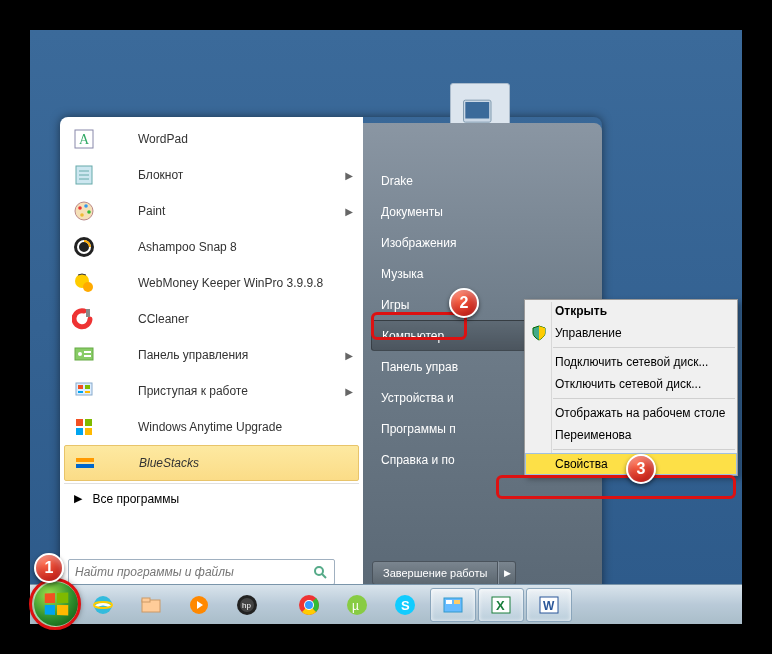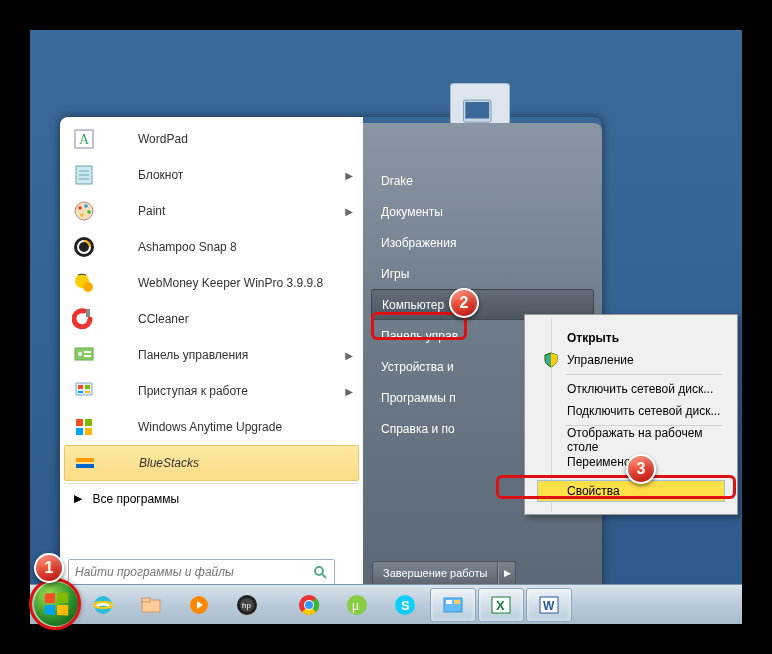--- a/index.html
+++ b/index.html
@@ -20,21 +20,21 @@
 .all-progs .arr { margin-right:10px; font-size:11px; }
 .search-box { position:absolute; left:8px; bottom:8px; width:267px; height:26px; background:#fff; border:1px solid #a0b0c0; border-radius:2px; display:flex; align-items:center; padding:0 6px; }
 .search-box input { flex:1; border:none; outline:none; font-style:italic; color:#888; font-size:12px; background:transparent; }
 .search-box .sico { width:16px; height:16px; }
 .right-list { position:absolute; left:8px; top:42px; width:223px; }
 .r-item { height:31px; display:flex; align-items:center; padding:0 10px; color:#fff; font-size:12px; cursor:pointer; border-radius:3px; }
 .r-item.sel { background: linear-gradient(rgba(0,0,0,.15),rgba(0,0,0,.3)); border:1px solid rgba(0,0,0,.3); }
 .shutdown { position:absolute; left:312px; bottom:8px; height:24px; display:flex; align-items:flex-start; }
 .shutdown-btn { background:linear-gradient(#7a858f,#5c6770); color:#fff; border:1px solid #4a535c; height:24px; padding:0 10px; font-size:11px; border-radius:3px 0 0 3px; display:flex; align-items:center; }
 .shutdown-arr { background:linear-gradient(#7a858f,#5c6770); border:1px solid #4a535c; border-left:1px solid #8a95a0; height:24px; width:18px; border-radius:0 3px 3px 0; color:#fff; display:flex; align-items:center; justify-content:center; font-size:9px; }
-.ctx-menu { position:absolute; left:494px; top:284px; width:214px; background:#f0f0f0; border:1px solid #9a9a9a; box-shadow:3px 3px 6px rgba(0,0,0,.35); padding:12px; font-size:12px; }
+.ctx-menu { position:absolute; left:494px; top:269px; width:214px; background:#f0f0f0; border:1px solid #9a9a9a; box-shadow:3px 3px 6px rgba(0,0,0,.35); padding:0; font-size:12px; }
 .ctx-item { height:22px; display:flex; align-items:center; padding-left:30px; position:relative; cursor:pointer; }
 .ctx-item.bold { font-weight:bold; }
 .ctx-item.hov { background:#fde047; border:1px solid #a0c0e0; padding-left:29px; }
 .ctx-item .cico { position:absolute; left:6px; width:16px; height:16px; }
 .ctx-sep { height:1px; background:#d0d0d0; margin:3px 2px 3px 28px; }
 .ctx-gutter { position:absolute; left:26px; top:2px; bottom:2px; width:1px; background:#d8d8d8; }
 .taskbar { position:absolute; left:0; bottom:0; width:712px; height:40px; background:linear-gradient(#d9e4ec,#b9cad8 50%,#a9bdc9); border-top:1px solid #7a95aa; display:flex; align-items:center; padding-left:50px; gap:2px; }
 .tb-btn { width:46px; height:34px; border-radius:3px; display:flex; align-items:center; justify-content:center; cursor:pointer; }
 .tb-btn.active { background:linear-gradient(rgba(255,255,255,.6),rgba(200,220,235,.5)); border:1px solid #8aa5bb; box-shadow:inset 0 0 4px rgba(255,255,255,.8); }
 .start-orb { position:absolute; left:2px; bottom:-4px; width:48px; height:48px; border-radius:50%; background:radial-gradient(circle at 35% 30%, #9de04a, #2d8e2d 55%, #0a4a0a); border:2px solid rgba(255,255,255,.6); box-shadow:0 0 6px rgba(0,0,0,.5); display:flex; align-items:center; justify-content:center; }
@@ -189,20 +189,23 @@
         <div class="r-item">
             <span>Drake</span>
           </div>
         <div class="r-item">
             <span>Документы</span>
           </div>
         <div class="r-item">
             <span>Изображения</span>
           </div>
         <div class="r-item">
+            <span>Музыка</span>
+          </div>
+        <div class="r-item">
             <span>Игры</span>
           </div>
         <div class="r-item sel">
             <span>Компьютер</span>
           </div>
         <div class="r-item">
             <span>Панель управ</span>
           </div>
         <div class="r-item">
             <span>Устройства и </span>
@@ -231,24 +234,24 @@
       </div>
     <div class="ctx-item">
       <span class="cico"><svg viewBox="0 0 16 16">
             <path d="M8 1 L14 3 V8 C14 12 8 15 8 15 C8 15 2 12 2 8 V3 Z" fill="#4a8" stroke="#060"></path>
             <path d="M8 1 L14 3 V8 C14 12 8 15 8 15 Z" fill="#fc0"></path>
           </svg></span>
       <span>Управление</span>
     </div>
     <div class="ctx-sep"></div>
     <div class="ctx-item">
+        <span>Подключить сетевой диск...</span>
+      </div>
+    <div class="ctx-item">
         <span>Отключить сетевой диск...</span>
-      </div>
-    <div class="ctx-item">
-        <span>Подключить сетевой диск...</span>
       </div>
     <div class="ctx-sep"></div>
     <div class="ctx-item">
         <span>Отображать на рабочем столе</span>
       </div>
     <div class="ctx-item">
         <span>Переименова</span>
       </div>
     <div class="ctx-sep"></div>
     <div class="ctx-item hov">

